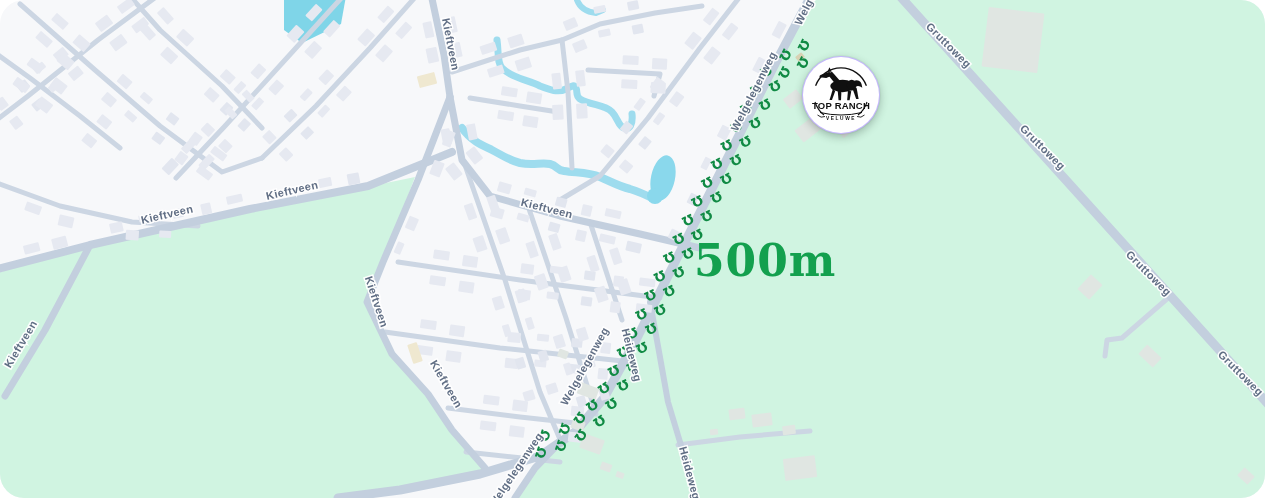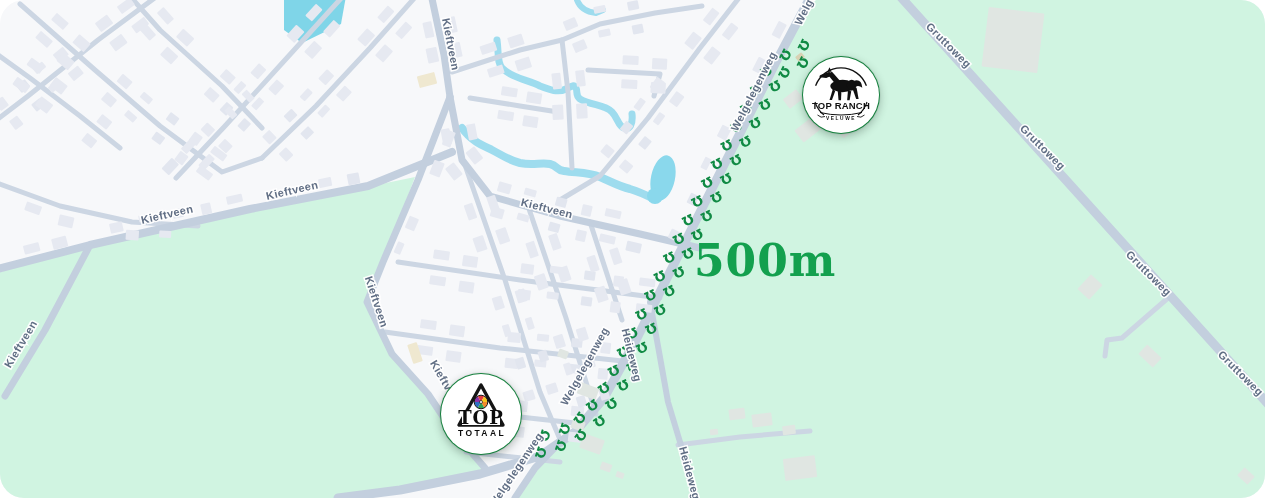--- a/index.html
+++ b/index.html
@@ -3,21 +3,21 @@
 <meta charset="utf-8">
 <style>
   html,body{margin:0;padding:0;background:#ffffff;font-family:"Liberation Sans",sans-serif;}
   #stage{position:relative;width:1265px;height:498px;margin:0 auto;}
   #map{position:relative;width:1265px;height:498px;border-radius:24px;overflow:hidden;background:#f7f8fa;}
   #basemap{position:absolute;left:0;top:0;}
   .street{font-family:"Liberation Sans",sans-serif;font-size:11px;font-weight:700;letter-spacing:.4px;
           fill:#5d6b82;stroke:#ffffff;stroke-width:3px;paint-order:stroke;opacity:.97;}
   .hoof{font-family:"DejaVu Sans",sans-serif;font-weight:700;}
   .distance{font-family:"DejaVu Serif",serif;font-weight:700;font-size:44px;letter-spacing:1px;}
-  .marker{position:absolute;border-radius:50%;background:#15803d;
+  .marker{position:absolute;border-radius:50%;background:#c4b5fd;
           box-shadow:0 3px 9px rgba(25,45,35,.30), 0 0 0 1px rgba(0,0,0,.04);cursor:pointer;}
   .marker svg{display:block;}
   .mr-title{font-family:"Liberation Sans",sans-serif;font-size:9.5px;font-weight:800;letter-spacing:.2px;fill:#111;}
   .mr-sub{font-family:"Liberation Sans",sans-serif;font-size:4.8px;font-weight:700;letter-spacing:1.6px;fill:#111;}
   .mt-top{font-family:"DejaVu Serif",serif;font-size:18px;font-weight:900;letter-spacing:1px;fill:#0c0c0c;}
   .mt-sub{font-family:"Liberation Sans",sans-serif;font-size:8.5px;font-weight:800;letter-spacing:2.4px;fill:#0c0c0c;}
 </style>
 </head>
 <body>
 
@@ -384,35 +384,14 @@
           <path d="M16,-6.5 Q25,-9 26,2 Q21.5,-1.5 17,1 Z"></path>
         </g>
         <text class="mr-title" x="39" y="52.5" text-anchor="middle">TOP RANCH</text>
         <path d="M18,56.5 Q39,61.5 60,56.5" fill="none" stroke="#111" stroke-width="1"></path>
         <path d="M15.5,59 q3.5,3.5 7.5,1.5" fill="none" stroke="#111" stroke-width="0.9"></path>
         <path d="M62.5,59 q-3.5,3.5 -7.5,1.5" fill="none" stroke="#111" stroke-width="0.9"></path>
         <text class="mr-sub" x="39" y="63.5" text-anchor="middle">VELUWE</text>
       </svg>
     </div>
 
-    <div class="marker" style="left:440px;top:373px;width:82px;height:82px;">
-      <svg width="82" height="82" viewBox="0 0 82 82">
-        <circle cx="41" cy="41" r="40" fill="#ffffff"></circle>
-        <g>
-          <path d="M41,12 L19,52 L63,52 Z" fill="#ffffff" stroke="#141414" stroke-width="3.4" stroke-linejoin="round"></path>
-          <g transform="translate(41,29)">
-            <path d="M0,0 L6.5,0 A6.5,6.5 0 0 1 3.25,5.63 Z" fill="#f2882b"></path>
-            <path d="M0,0 L3.25,5.63 A6.5,6.5 0 0 1 -3.25,5.63 Z" fill="#2e9e52"></path>
-            <path d="M0,0 L-3.25,5.63 A6.5,6.5 0 0 1 -6.5,0 Z" fill="#2d6fc2"></path>
-            <path d="M0,0 L-6.5,0 A6.5,6.5 0 0 1 -3.25,-5.63 Z" fill="#8d33a8"></path>
-            <path d="M0,0 L-3.25,-5.63 A6.5,6.5 0 0 1 3.25,-5.63 Z" fill="#e23b3b"></path>
-            <path d="M0,0 L3.25,-5.63 A6.5,6.5 0 0 1 6.5,0 Z" fill="#f6c51e"></path>
-            <circle cx="0" cy="0" r="6.8" fill="none" stroke="#141414" stroke-width="1"></circle>
-            <circle cx="0" cy="0" r="1.5" fill="#ffffff" stroke="#141414" stroke-width="0.7"></circle>
-          </g>
-          <rect x="22" y="38" width="38" height="14" fill="#ffffff"></rect>
-        </g>
-        <text class="mt-top" x="41" y="51" text-anchor="middle">TOP</text>
-        <text class="mt-sub" x="42" y="63" text-anchor="middle">TOTAAL</text>
-      </svg>
-    </div>
   </div>
 </div>
 
 </body></html>

